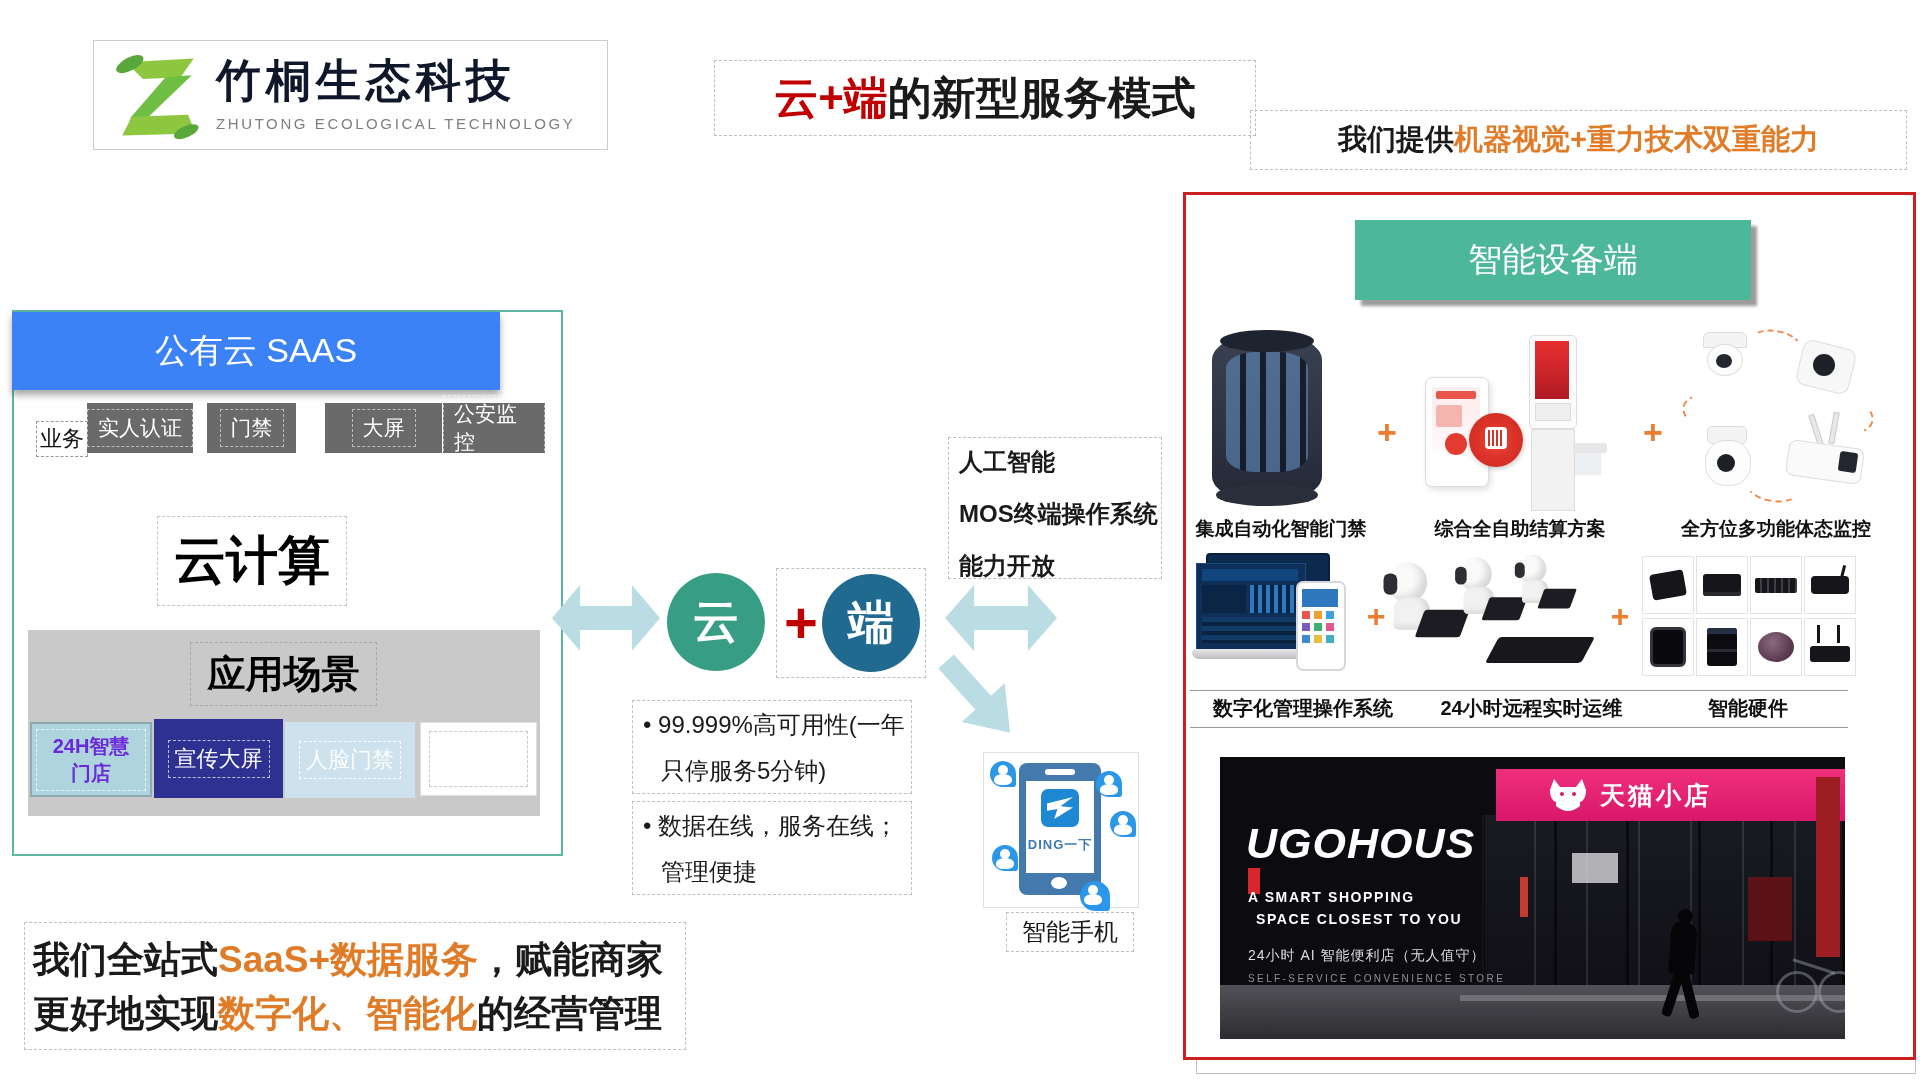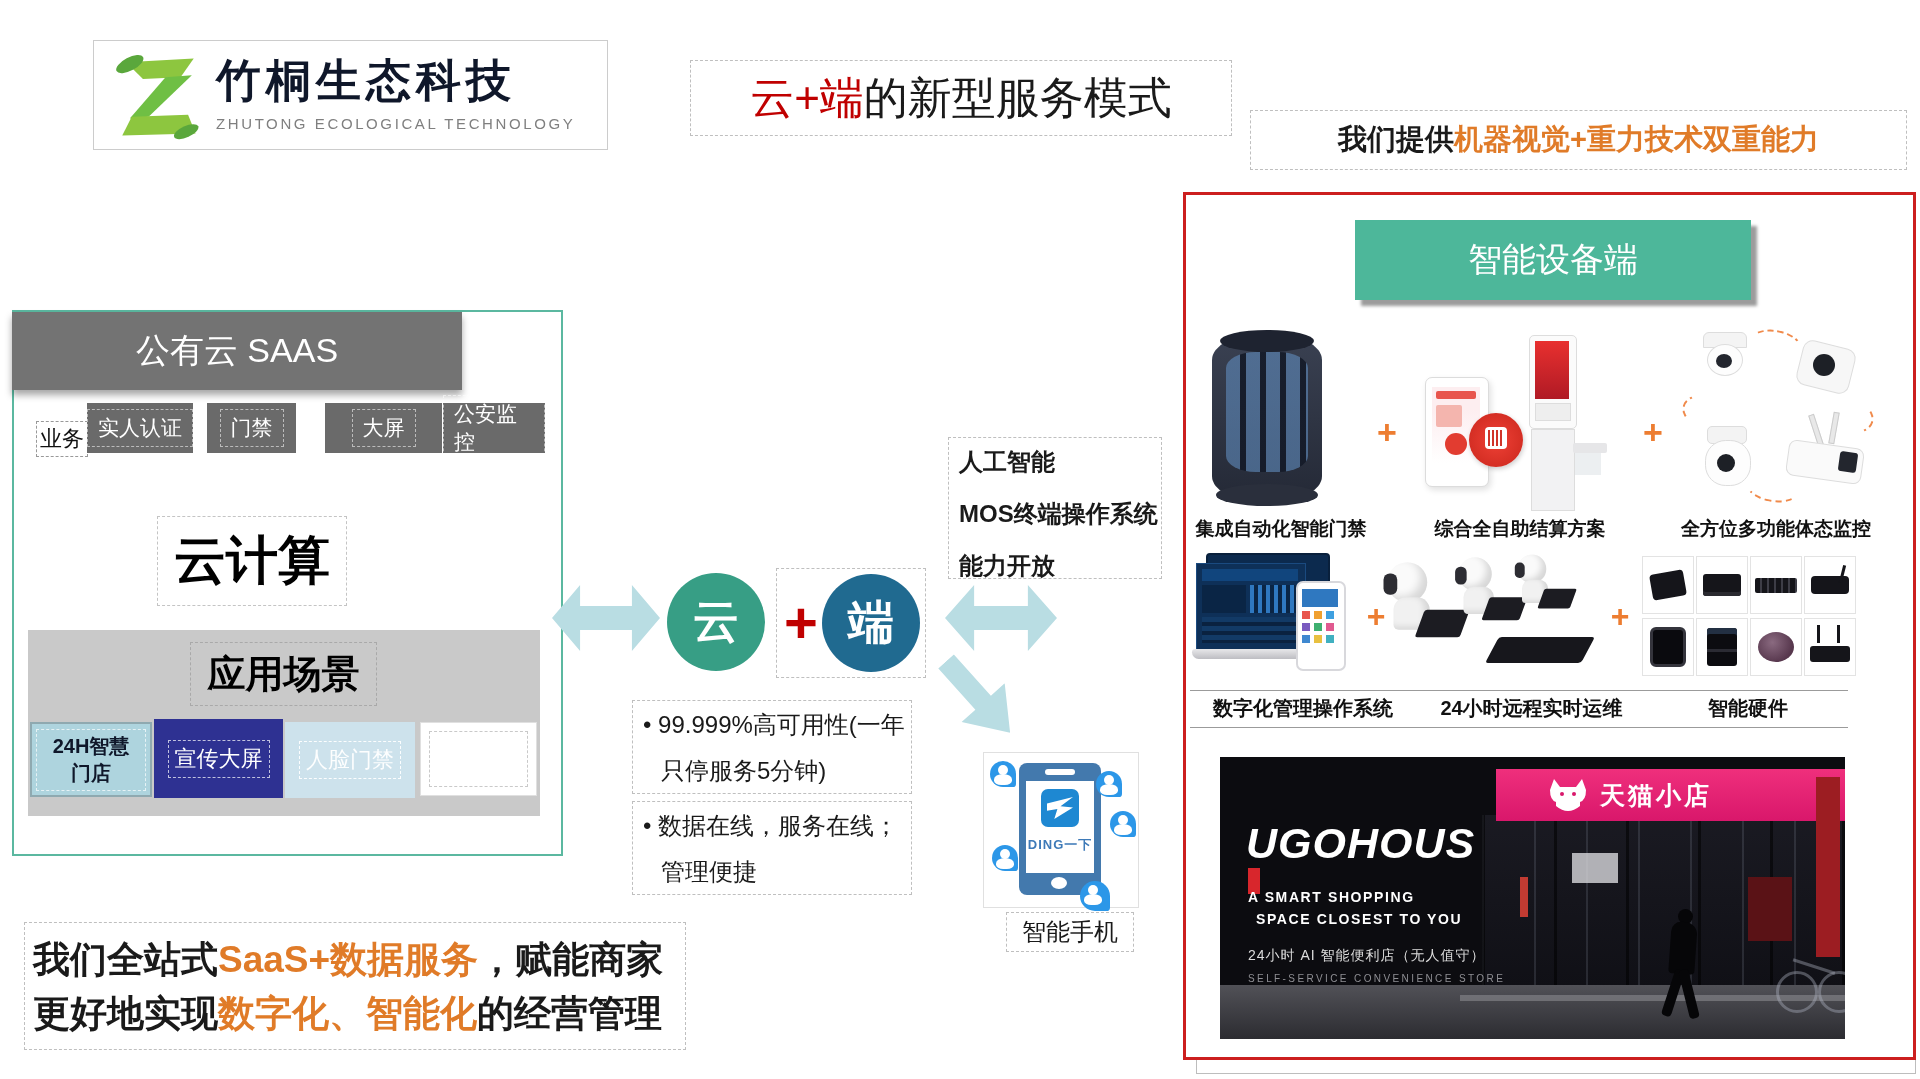--- a/index.html
+++ b/index.html
@@ -48,32 +48,32 @@
         <ellipse cx="20" cy="16" rx="16" ry="7" transform="rotate(-28 20 16)" fill="#5aa73c"></ellipse>
         <ellipse cx="80" cy="88" rx="14" ry="6" transform="rotate(-24 80 88)" fill="#5aa73c"></ellipse>
       </svg>
     </div>
     <div class="abs" style="left:122px;top:10px;width:380px;">
       <div style="font-size:45px;font-weight:bold;color:#0f172a;letter-spacing:5px;white-space:nowrap;">竹桐生态科技</div>
       <div style="font-size:15px;color:#7f7f7f;letter-spacing:2.6px;margin-top:4px;white-space:nowrap;">ZHUTONG ECOLOGICAL TECHNOLOGY</div>
     </div>
   </div>
 
-  <div class="abs dashed flex-c" style="left:690px;top:60px;width:540px;height:74px;font-size:44px;font-weight:normal;white-space:nowrap;">
+  <div class="abs dashed flex-c" style="left:714px;top:60px;width:540px;height:74px;font-size:44px;font-weight:bold;white-space:nowrap;">
     <span style="color:#c00000;">云+端</span>
       <span style="color:#1a1a1a;">的新型服务模式</span>
   </div>
 
   <div class="abs dashed flex-c" style="left:1250px;top:110px;width:655px;height:58px;font-size:29px;font-weight:bold;white-space:nowrap;">
     <span style="color:#1a1a1a;">我们提供</span>
       <span style="color:#e07b28;">机器视觉+重力技术双重能力</span>
   </div>
 
   <div class="abs" style="left:12px;top:310px;width:547px;height:542px;border:2px solid #5bb8a0;background:#fff;"></div>
-  <div class="abs flex-c" style="left:12px;top:312px;width:450px;height:78px;background:#737373;color:#fff;font-size:34px;
+  <div class="abs flex-c" style="left:12px;top:312px;width:488px;height:78px;background:#3b82f6;color:#fff;font-size:34px;
               box-shadow:0 5px 7px rgba(0,0,0,.35);">
     <span>公有云 SAAS</span>
   </div>
 
   <div class="abs flex-c" style="left:36px;top:421px;width:50px;height:34px;border:1px dashed #999;font-size:22px;color:#111;">
     <span>业务</span>
   </div>
   <div class="abs flex-c svc-btn" style="left:87px;top:403px;width:106px;height:50px;">
     <span>实人认证</span>
     </div>
@@ -89,21 +89,21 @@
 
   <div class="abs flex-c" style="left:157px;top:516px;width:188px;height:88px;border:1px dashed #c4c4c4;font-size:52px;font-weight:bold;color:#000;">
     <span>云计算</span>
   </div>
 
   <div class="abs" style="left:28px;top:630px;width:512px;height:186px;background:#c9c9c9;"></div>
   <div class="abs flex-c" style="left:190px;top:642px;width:185px;height:62px;border:1px dashed #a9a9a9;font-size:38px;font-weight:bold;color:#000;">
     <span>应用场景</span>
   </div>
 
-  <div class="abs flex-c scn-btn" style="left:30px;top:722px;width:122px;height:75px;background:#aed4de;border:2px solid #8fa9b0;box-sizing:border-box;color:#0f172a;font-size:20px;font-weight:bold;text-align:center;">
+  <div class="abs flex-c scn-btn" style="left:30px;top:722px;width:122px;height:75px;background:#aed4de;border:2px solid #8fa9b0;box-sizing:border-box;color:#6d28d9;font-size:20px;font-weight:bold;text-align:center;">
     <span style="width:96px;">24H智慧门店</span>
   </div>
   <div class="abs flex-c scn-btn" style="left:154px;top:719px;width:129px;height:79px;background:#2e3192;color:#fff;font-size:22px;">
     <span>宣传大屏</span>
   </div>
   <div class="abs flex-c scn-btn" style="left:285px;top:722px;width:130px;height:76px;background:#cde2ec;color:rgba(255,255,255,.95);font-size:22px;">
     <span style="border-color:rgba(255,255,255,.95);">人脸门禁</span>
   </div>
   <div class="abs" style="left:420px;top:722px;width:115px;height:72px;background:#fff;border:1px solid #e0e0e0;">
     <div class="abs" style="left:8px;top:8px;right:8px;bottom:8px;border:1px dashed #c9c9c9;"></div>

